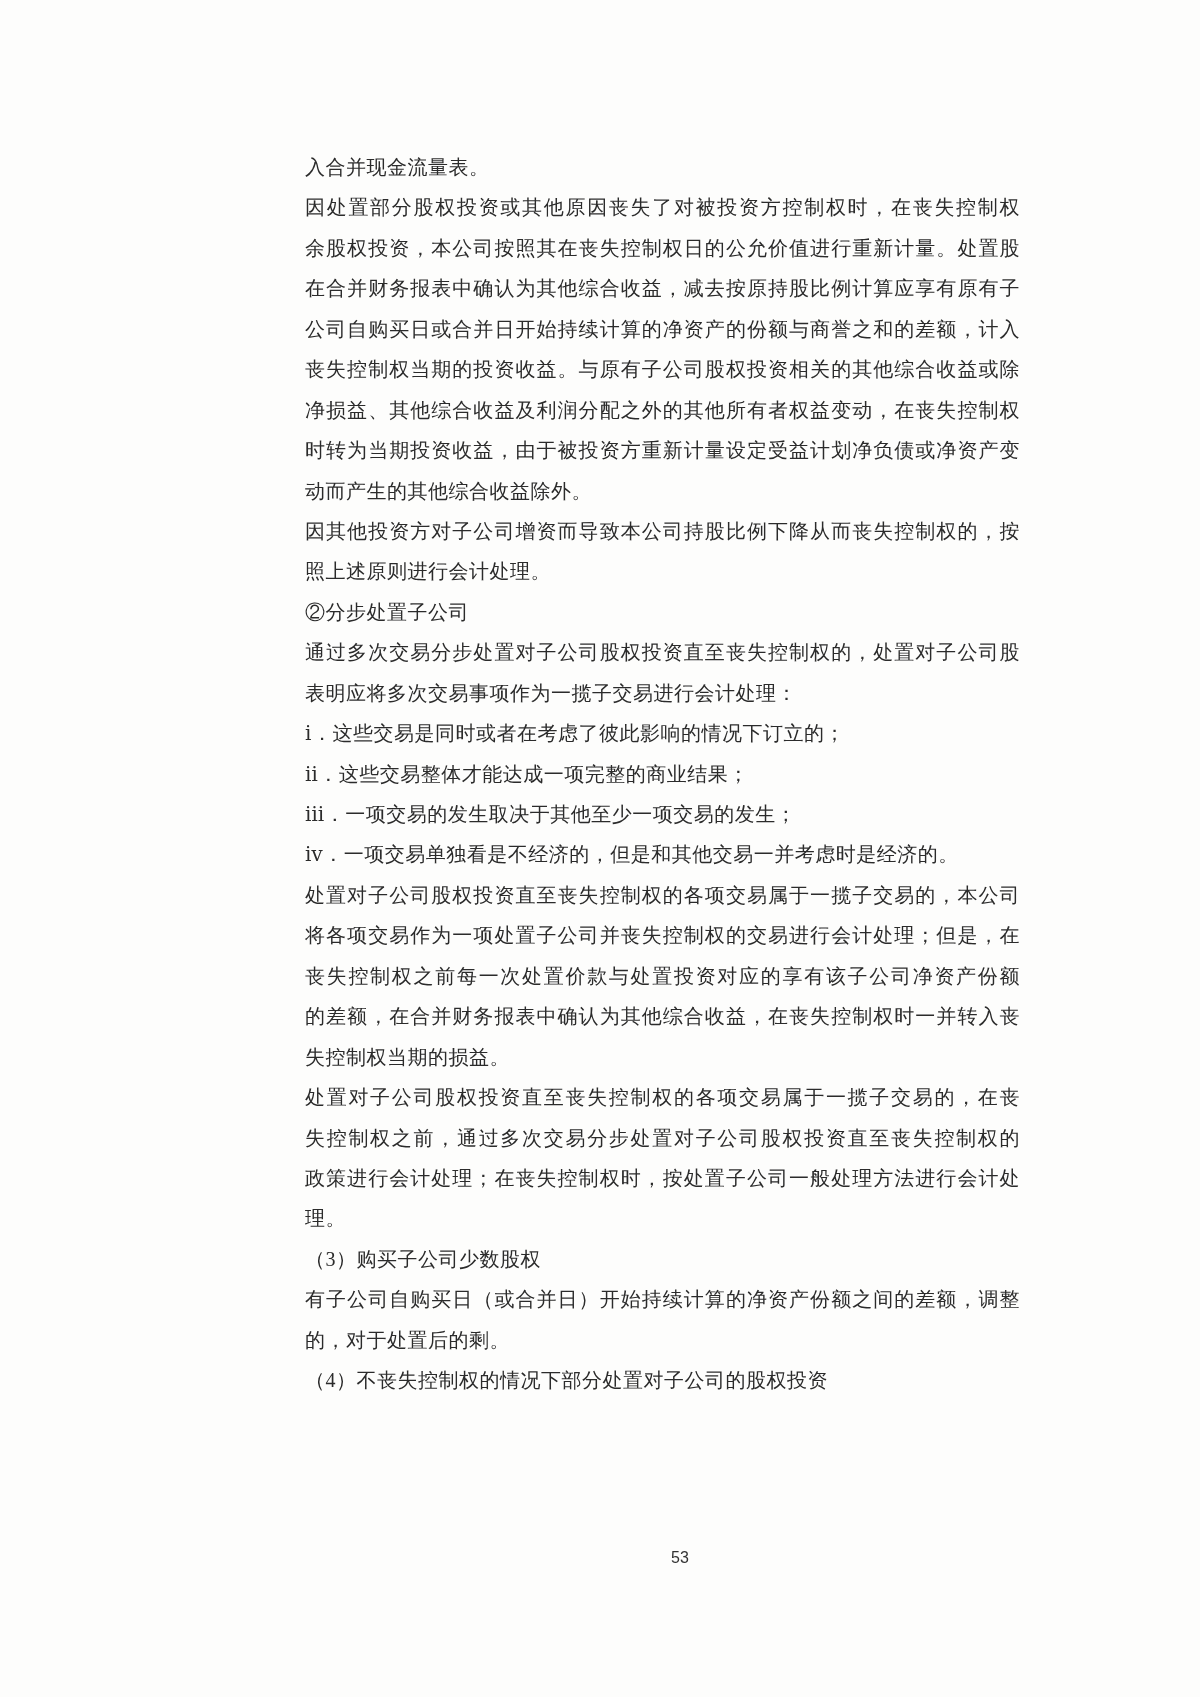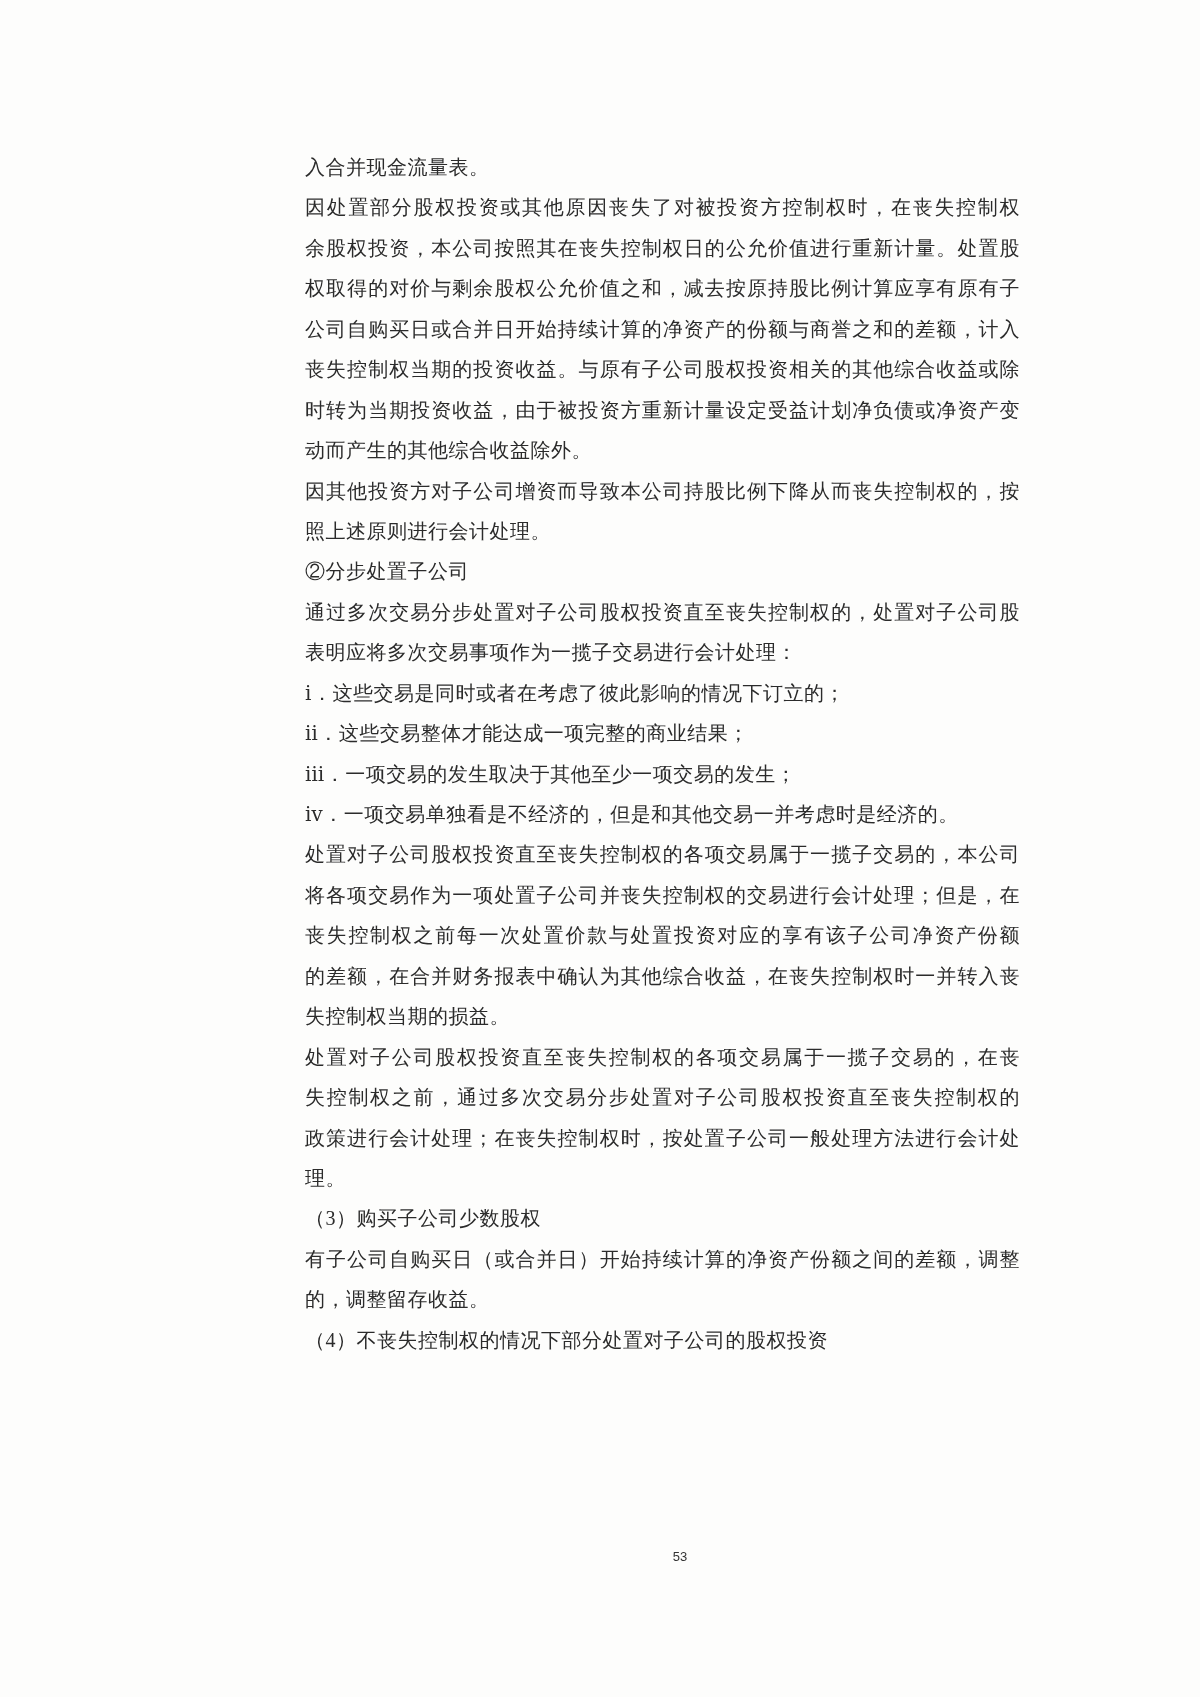--- a/index.html
+++ b/index.html
@@ -36,35 +36,36 @@
     text-align-last: justify;
     text-justify: inter-ideograph;
   }
   .page-number {
     position: absolute;
     left: 640px;
     top: 1549px;
     width: 80px;
     text-align: center;
     font-family: "Liberation Sans", "DejaVu Sans", sans-serif;
-    font-size: 13px;
+    font-size: 16px;
     color: #333333;
   }
 </style>
 </head>
 <body>
 
 <div class="page">
   <div class="text-block">
       <div class="line">入合并现金流量表。</div>
       <div class="line just">因处置部分股权投资或其他原因丧失了对被投资方控制权时，在丧失控制权</div>
       <div class="line just">余股权投资，本公司按照其在丧失控制权日的公允价值进行重新计量。处置股</div>
-      <div class="line just">权取得的对价与剩余股权公允价值之和，减去按原持股比例计算应享有原有子</div>
+      <div class="line just">在合并财务报表中确认为其他综合收益，减去按原持股比例计算应享有原有子</div>
       <div class="line just">公司自购买日或合并日开始持续计算的净资产的份额与商誉之和的差额，计入</div>
       <div class="line just">丧失控制权当期的投资收益。与原有子公司股权投资相关的其他综合收益或除</div>
+      <div class="line just">净损益、其他综合收益及利润分配之外的其他所有者权益变动，在丧失控制权</div>
       <div class="line just">时转为当期投资收益，由于被投资方重新计量设定受益计划净负债或净资产变</div>
       <div class="line">动而产生的其他综合收益除外。</div>
       <div class="line just">因其他投资方对子公司增资而导致本公司持股比例下降从而丧失控制权的，按</div>
       <div class="line">照上述原则进行会计处理。</div>
       <div class="line">②分步处置子公司</div>
       <div class="line just">通过多次交易分步处置对子公司股权投资直至丧失控制权的，处置对子公司股</div>
       <div class="line">表明应将多次交易事项作为一揽子交易进行会计处理：</div>
       <div class="line">ⅰ．这些交易是同时或者在考虑了彼此影响的情况下订立的；</div>
       <div class="line">ⅱ．这些交易整体才能达成一项完整的商业结果；</div>
       <div class="line">ⅲ．一项交易的发生取决于其他至少一项交易的发生；</div>
@@ -73,17 +74,17 @@
       <div class="line just">将各项交易作为一项处置子公司并丧失控制权的交易进行会计处理；但是，在</div>
       <div class="line just">丧失控制权之前每一次处置价款与处置投资对应的享有该子公司净资产份额</div>
       <div class="line just">的差额，在合并财务报表中确认为其他综合收益，在丧失控制权时一并转入丧</div>
       <div class="line">失控制权当期的损益。</div>
       <div class="line just">处置对子公司股权投资直至丧失控制权的各项交易属于一揽子交易的，在丧</div>
       <div class="line just">失控制权之前，通过多次交易分步处置对子公司股权投资直至丧失控制权的</div>
       <div class="line just">政策进行会计处理；在丧失控制权时，按处置子公司一般处理方法进行会计处</div>
       <div class="line">理。</div>
       <div class="line">（3）购买子公司少数股权</div>
       <div class="line just">有子公司自购买日（或合并日）开始持续计算的净资产份额之间的差额，调整</div>
-      <div class="line">的，调整留存收益。</div>
+      <div class="line">的，对于处置后的剩。</div>
       <div class="line">（4）不丧失控制权的情况下部分处置对子公司的股权投资</div>
     </div>
   <div class="page-number">53</div>
 </div>
 
 </body></html>

